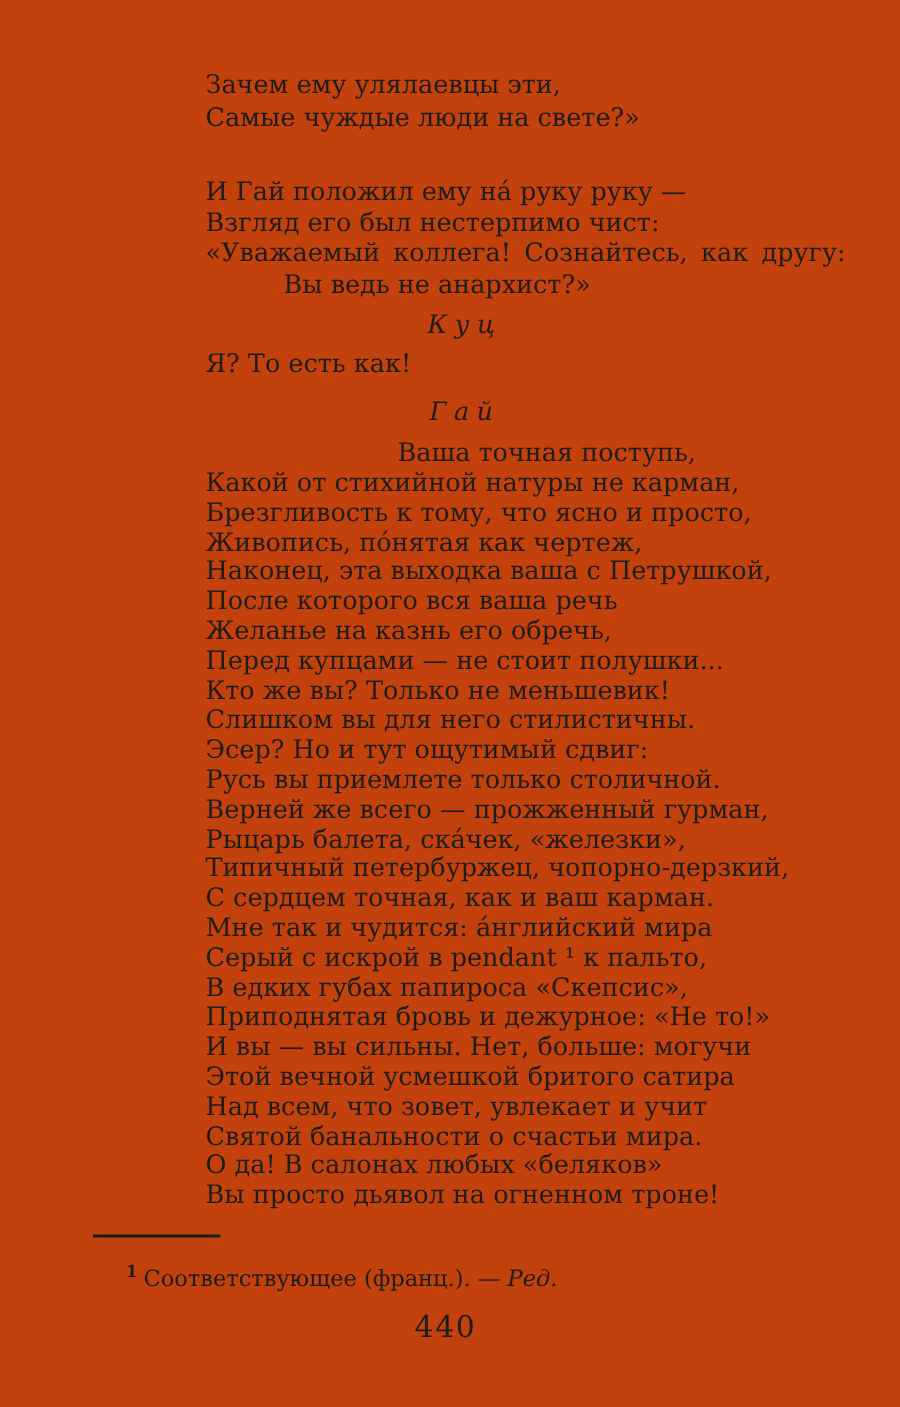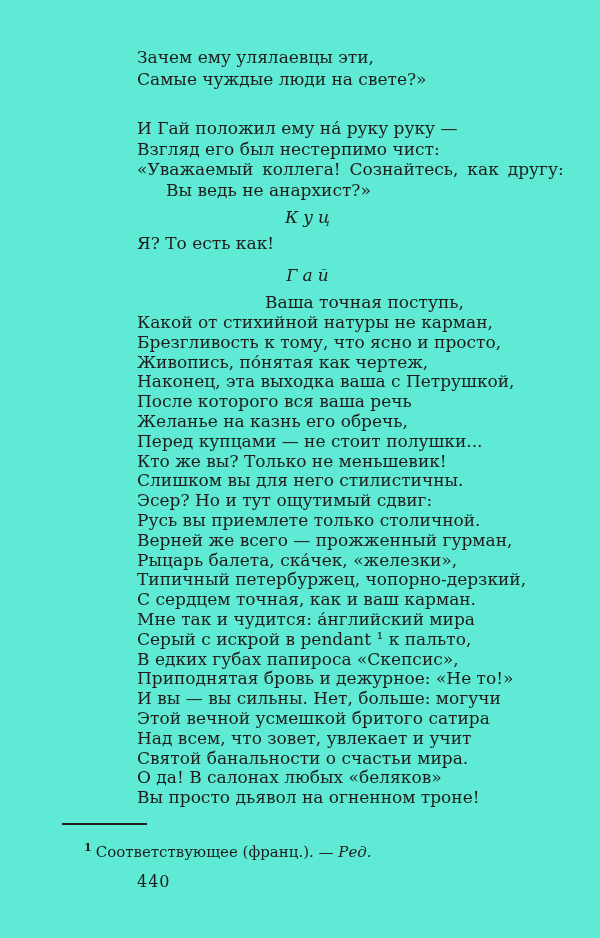--- a/index.html
+++ b/index.html
@@ -4,33 +4,33 @@
 <style>
   html, body {
     margin: 0;
     padding: 0;
     background: #f4f4f2;
   }
   .page {
     position: relative;
     width: 600px;
     height: 938px;
-    background: #5eead4;
+    background: #c2410c;
     color: #1e1d1b;
     font-family: "DejaVu Serif", "Liberation Serif", serif;
     font-size: 17px;
     overflow: hidden;
   }
   .abs { position: absolute; }
   .vgroup .line { white-space: nowrap; }
 
   #stanza1 { left: 137px; top: 46px; line-height: 22px; }
   #stanza2 { left: 137px; top: 118px; line-height: 20.6px; }
   #stanza2 .wide { word-spacing: 3.5px; }
-  #stanza2 .indent1 { margin-left: 29px; }
+  #stanza2 .indent1 { margin-left: 52px; }
 
   .speaker {
     left: 137px;
     width: 346px;
     text-align: center;
     letter-spacing: 5px;
     white-space: nowrap;
     font-style: italic;
   }
   #speaker-kuts { top: 207px; }
@@ -55,22 +55,22 @@
     font-size: 11px;
     font-weight: bold;
     vertical-align: super;
     margin-right: 4px;
   }
   #footnote .ref { font-style: italic; }
 
   #page-number {
     left: 137px; top: 872px;
     width: 320px;
-    text-align: left;
-    font-size: 16px;
+    text-align: center;
+    font-size: 20px;
     letter-spacing: 1px;
   }
 </style>
 </head>
 <body>
 
 <div class="page">
 
   <div class="abs vgroup" id="stanza1">
     <div class="line">Зачем ему улялаевцы эти,</div>

